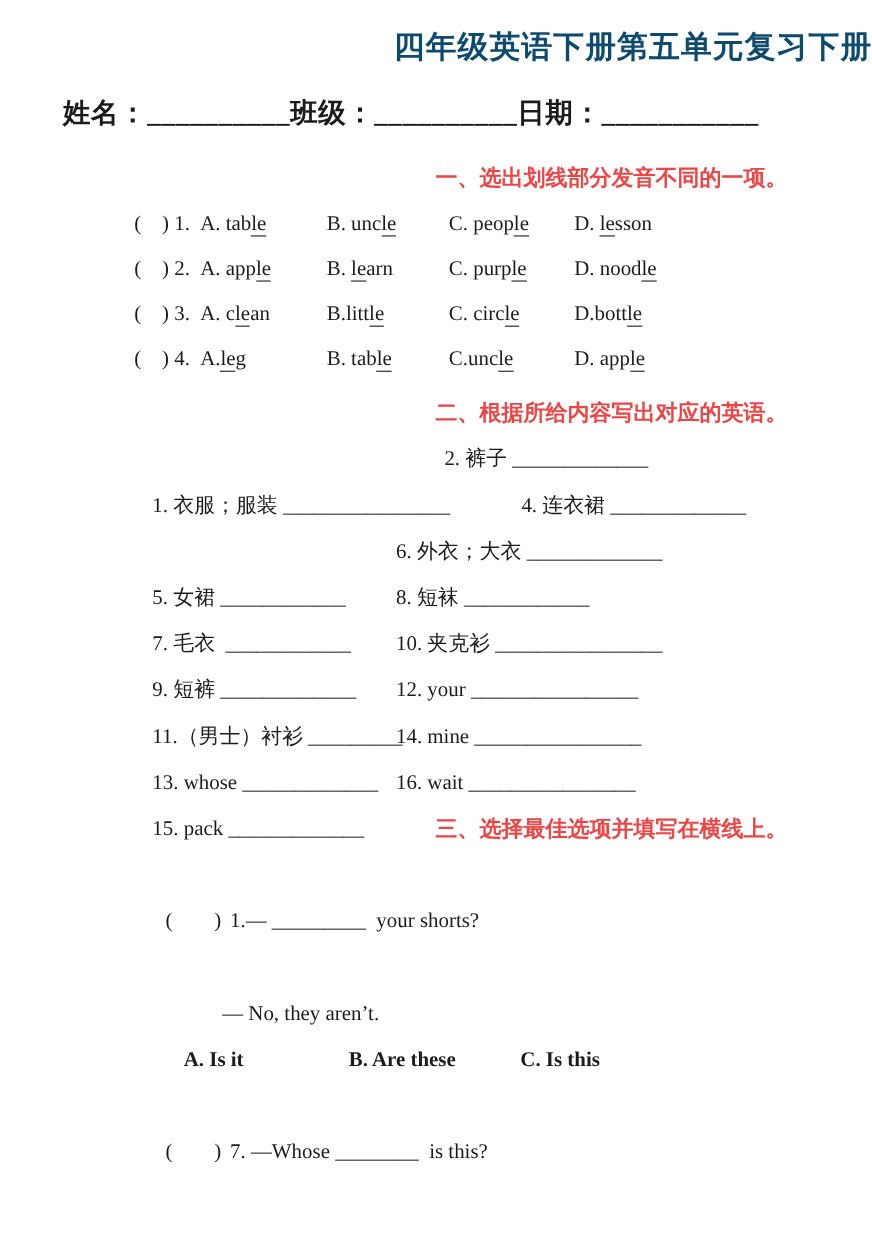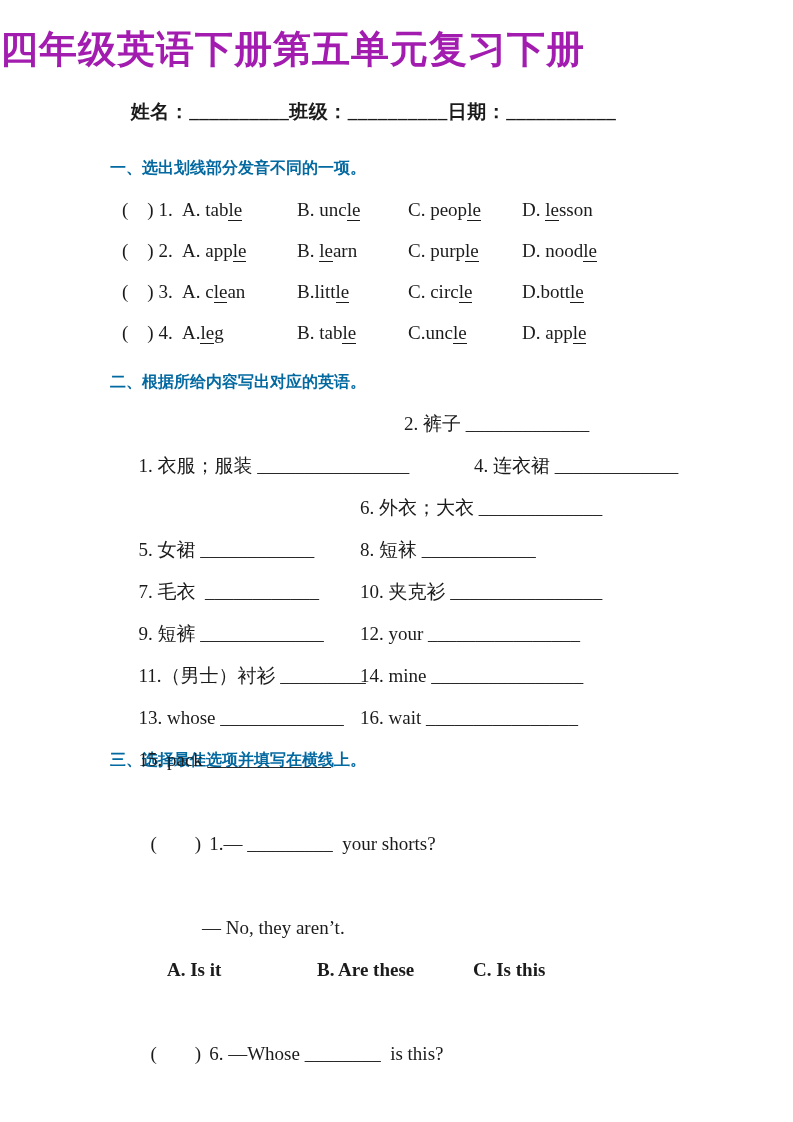--- a/index.html
+++ b/index.html
@@ -3,32 +3,32 @@
 <meta charset="utf-8">
 <style>
   html,body{margin:0;padding:0;background:#ffffff;}
   *{box-sizing:border-box;}
   .page{
     position:relative;width:793px;height:1122px;margin:0 auto;background:#fff;
     color:#1b1b1b;font-family:"Liberation Serif","DejaVu Serif",serif;font-size:19px;
     overflow:hidden;
   }
   .title{
-    margin:0;padding-top:24px;text-align:left;
+    margin:0;padding-top:24px;text-align:right;
     font-family:"Liberation Sans","DejaVu Sans",sans-serif;
-    font-size:38px;font-weight:800;letter-spacing:1px;color:#a21caf;
+    font-size:28px;font-weight:800;letter-spacing:1px;color:#0c4a6e;
   }
   .nameline{
     margin-top:24px;text-align:center;padding-right:46px;
-    font-weight:700;font-size:19px;letter-spacing:.5px;
+    font-weight:700;font-size:25px;letter-spacing:.5px;
   }
   .content{margin-left:110px;width:606px;}
   .heading{
     font-family:"Liberation Sans","DejaVu Sans",sans-serif;
-    font-weight:700;font-size:16px;line-height:42px;color:#0369a1;
+    font-weight:700;font-size:20px;line-height:42px;color:#ef4444;text-align:right;
   }
   .h-s1{margin-top:22px;}
   .h-s2{margin-top:8px;}
   .h-s3{margin-top:0;}
   
   .s1row{display:grid;grid-template-columns:72px 115px 111px 114px auto;line-height:41px;}
   .s1pre{padding-left:12px;white-space:pre;}
   .opt{white-space:pre;}
   .ul{display:inline-block;line-height:1.05;border-bottom:1.6px solid #1b1b1b;}
   
@@ -129,20 +129,20 @@
       <span class="paren">(　　)</span><span>1.— _________  your shorts?</span>
     </div>
     <div class="s3ans">— No, they aren’t.</div>
     <div class="s3opts q1opts">
       <span>A. Is it</span>
       <span>B. Are these</span>
       <span>C. Is this</span>
     </div>
 
     <div class="s3line">
-      <span class="paren">(　　)</span><span>6. —Whose ________  is this?</span>
+      <span class="paren">(　　)</span><span>7. —Whose ________  is this?</span>
     </div>
     <div class="s3ans">
       
     </div>
 
   </div>
 </div>
 
 </body></html>

